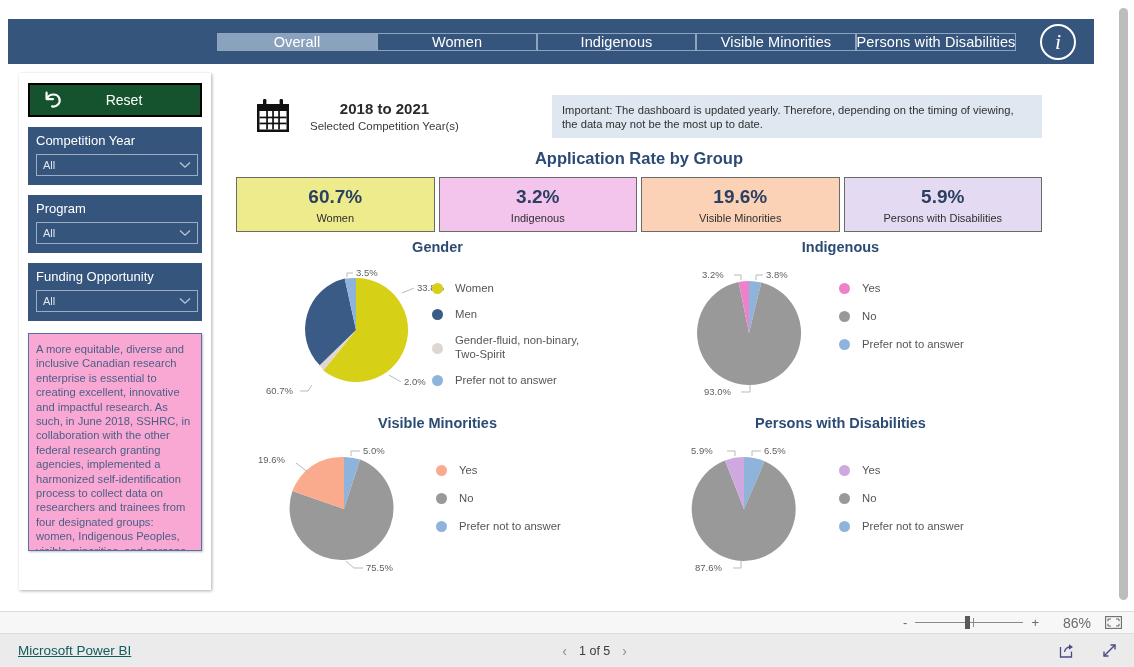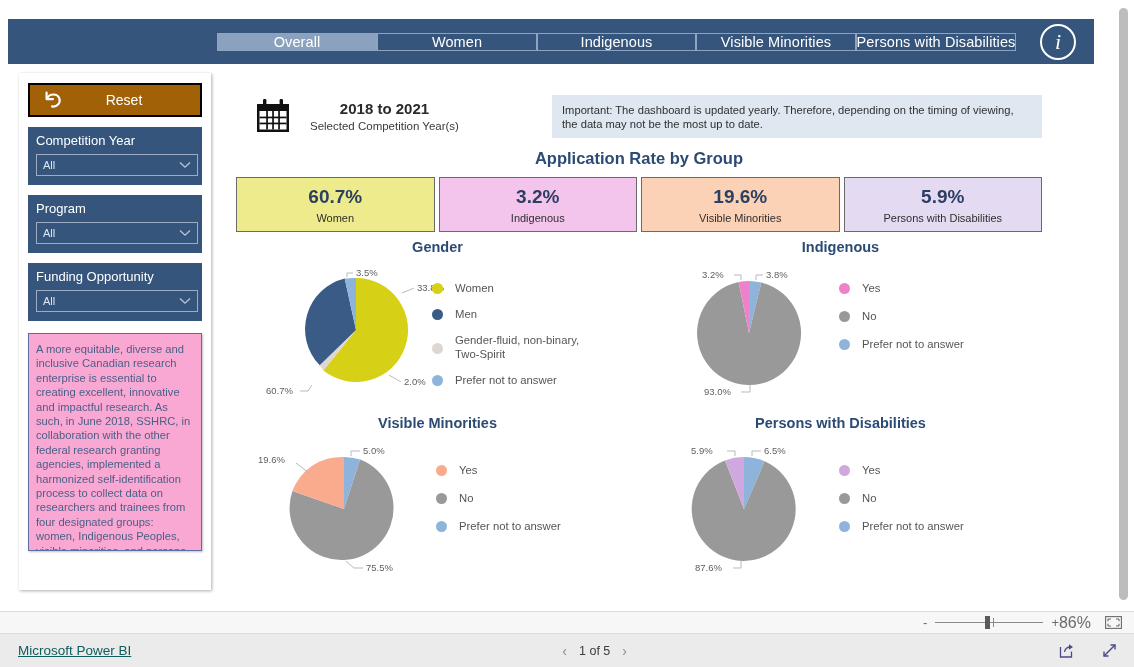--- a/index.html
+++ b/index.html
@@ -49,21 +49,21 @@
 
   
   .sidebar {
     position: absolute; left: 19px; top: 73px;
     width: 192px; height: 517px;
     background: #ffffff;
     box-shadow: 1px 1px 3px rgba(0,0,0,.32);
     padding: 10px 9px;
   }
   .reset-btn {
-    height: 34px; background: #a16207; border: 2px solid #000;
+    height: 34px; background: #14532d; border: 2px solid #000;
     display: flex; align-items: center; position: relative;
     color: #ffffff; cursor: pointer;
   }
   .reset-arrow {
     position: absolute; left: 12px; top: 50%; transform: translateY(-50%);
     width: 22px; height: 22px;
   }
   .reset-label { width: 100%; text-align: center; font-size: 14px; padding-left: 18px; }
 
   .slicer {
@@ -162,21 +162,21 @@
   }
   .zoom-minus, .zoom-plus { font-size: 13px; color: #6b6b6b; cursor: pointer; }
   .zoom-track {
     width: 108px; height: 1px; background: #8a8a8a; margin: 0 8px; position: relative;
   }
   .zoom-thumb {
     position: absolute; left: 50px; top: -6px; width: 5px; height: 13px; background: #5a5a5a;
     cursor: pointer;
   }
   .zoom-tick { position: absolute; left: 58px; top: -4px; width: 1px; height: 9px; background: #8a8a8a; }
-  .zoom-pct { font-size: 16px; color: #6b6b6b; margin: 0 14px 0 0; }
+  .zoom-pct { font-size: 14px; color: #6b6b6b; margin: 0 14px 0 24px; }
   .fitpage { width: 17px; height: 13px; cursor: pointer; }
 
   
   .botbar {
     position: absolute; left: 0; top: 634px; width: 1134px; height: 33px;
     background: #ebebeb;
     display: flex; align-items: center;
   }
   .pbi-link {
     margin-left: 18px; font-size: 13.5px; color: #0f5c5c;

